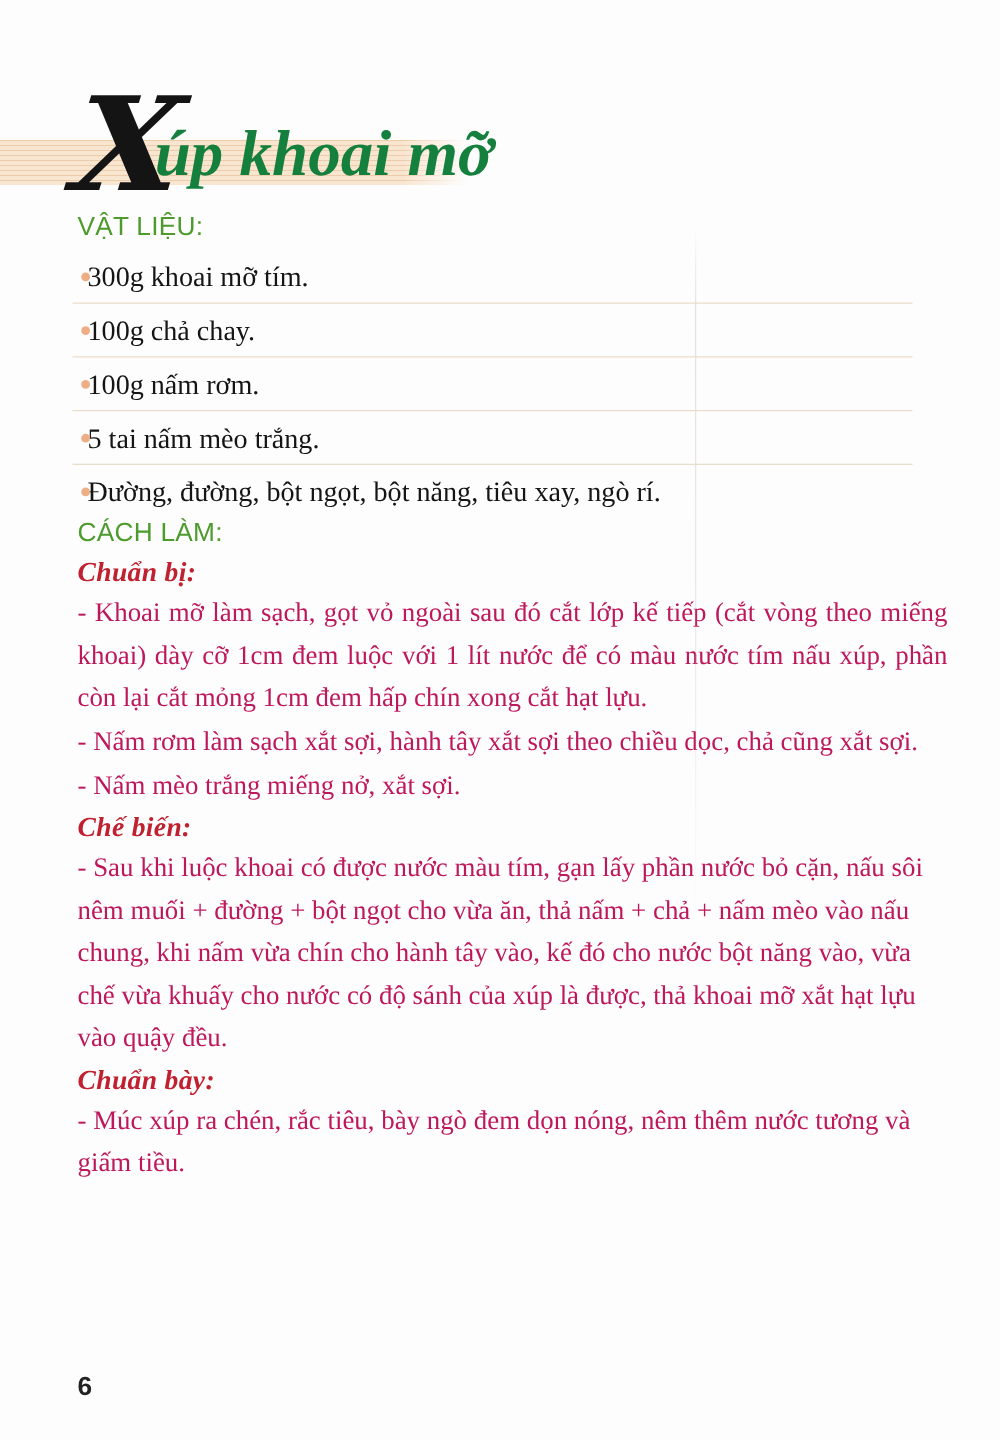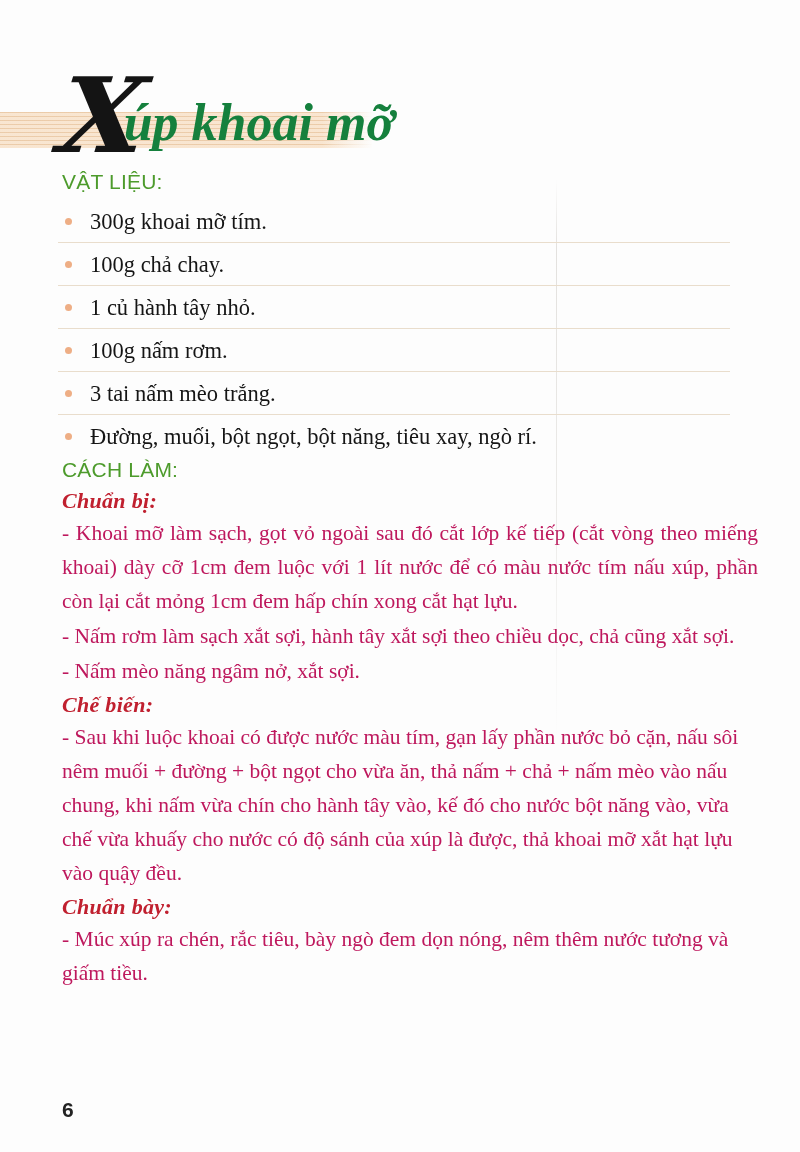--- a/index.html
+++ b/index.html
@@ -122,21 +122,21 @@
   }
 
   
   .ingredients {
     list-style: none;
     margin: 0;
     padding: 0;
   }
   .ingredient {
     position: relative;
-    padding: 0 0 0 90px;
+    padding: 0 0 0 70px;
     height: 43px;
     line-height: 43px;
     font-size: 22.5px;
     color: #151515;
     white-space: nowrap;
   }
   .ingredient .bullet {
     position: absolute;
     left: 65px;
     top: 50%;
@@ -214,51 +214,46 @@
         <span>300g khoai mỡ tím.</span>
         <span class="rule"></span>
       </li>
       <li class="ingredient">
         <span class="bullet"></span>
         <span>100g chả chay.</span>
         <span class="rule"></span>
       </li>
       <li class="ingredient">
         <span class="bullet"></span>
-        <span>1 củ hành tây nhỏ.</span>
-        <span class="rule"></span>
-      </li>
-      <li class="ingredient">
-        <span class="bullet"></span>
         <span>100g nấm rơm.</span>
         <span class="rule"></span>
       </li>
       <li class="ingredient">
         <span class="bullet"></span>
-        <span>3 tai nấm mèo trắng.</span>
-        <span class="rule"></span>
-      </li>
-      <li class="ingredient">
-        <span class="bullet"></span>
-        <span>Đường, muối, bột ngọt, bột năng, tiêu xay, ngò rí.</span>
+        <span>5 tai nấm mèo trắng.</span>
+        <span class="rule"></span>
+      </li>
+      <li class="ingredient">
+        <span class="bullet"></span>
+        <span>Đường, đường, bột ngọt, bột năng, tiêu xay, ngò rí.</span>
         
       </li>
     </ul>
   </div>
 
   <div>
     <h2 class="section-head">CÁCH LÀM:</h2>
 
     <div class="method">
 
       <div class="sub-block">
         <h3 class="sub-head">Chuẩn bị:</h3>
         <p class="para">- Khoai mỡ làm sạch, gọt vỏ ngoài sau đó cắt lớp kế tiếp (cắt vòng theo miếng khoai) dày cỡ 1cm đem luộc với 1 lít nước để có màu nước tím nấu xúp, phần còn lại cắt mỏng 1cm đem hấp chín xong cắt hạt lựu.</p>
         <p class="para">- Nấm rơm làm sạch xắt sợi, hành tây xắt sợi theo chiều dọc, chả cũng xắt sợi.</p>
-        <p class="para">- Nấm mèo năng ngâm nở, xắt sợi.</p>
+        <p class="para">- Nấm mèo trắng miếng nở, xắt sợi.</p>
       </div>
 
       <div class="sub-block">
         <h3 class="sub-head">Chế biến:</h3>
         <p class="para">- Sau khi luộc khoai có được nước màu tím, gạn lấy phần nước bỏ cặn, nấu sôi nêm muối + đường + bột ngọt cho vừa ăn, thả nấm + chả + nấm mèo vào nấu chung, khi nấm vừa chín cho hành tây vào, kế đó cho nước bột năng vào, vừa chế vừa khuấy cho nước có độ sánh của xúp là được, thả khoai mỡ xắt hạt lựu vào quậy đều.</p>
       </div>
 
       <div class="sub-block">
         <h3 class="sub-head">Chuẩn bày:</h3>
         <p class="para">- Múc xúp ra chén, rắc tiêu, bày ngò đem dọn nóng, nêm thêm nước tương và giấm tiều.</p>

